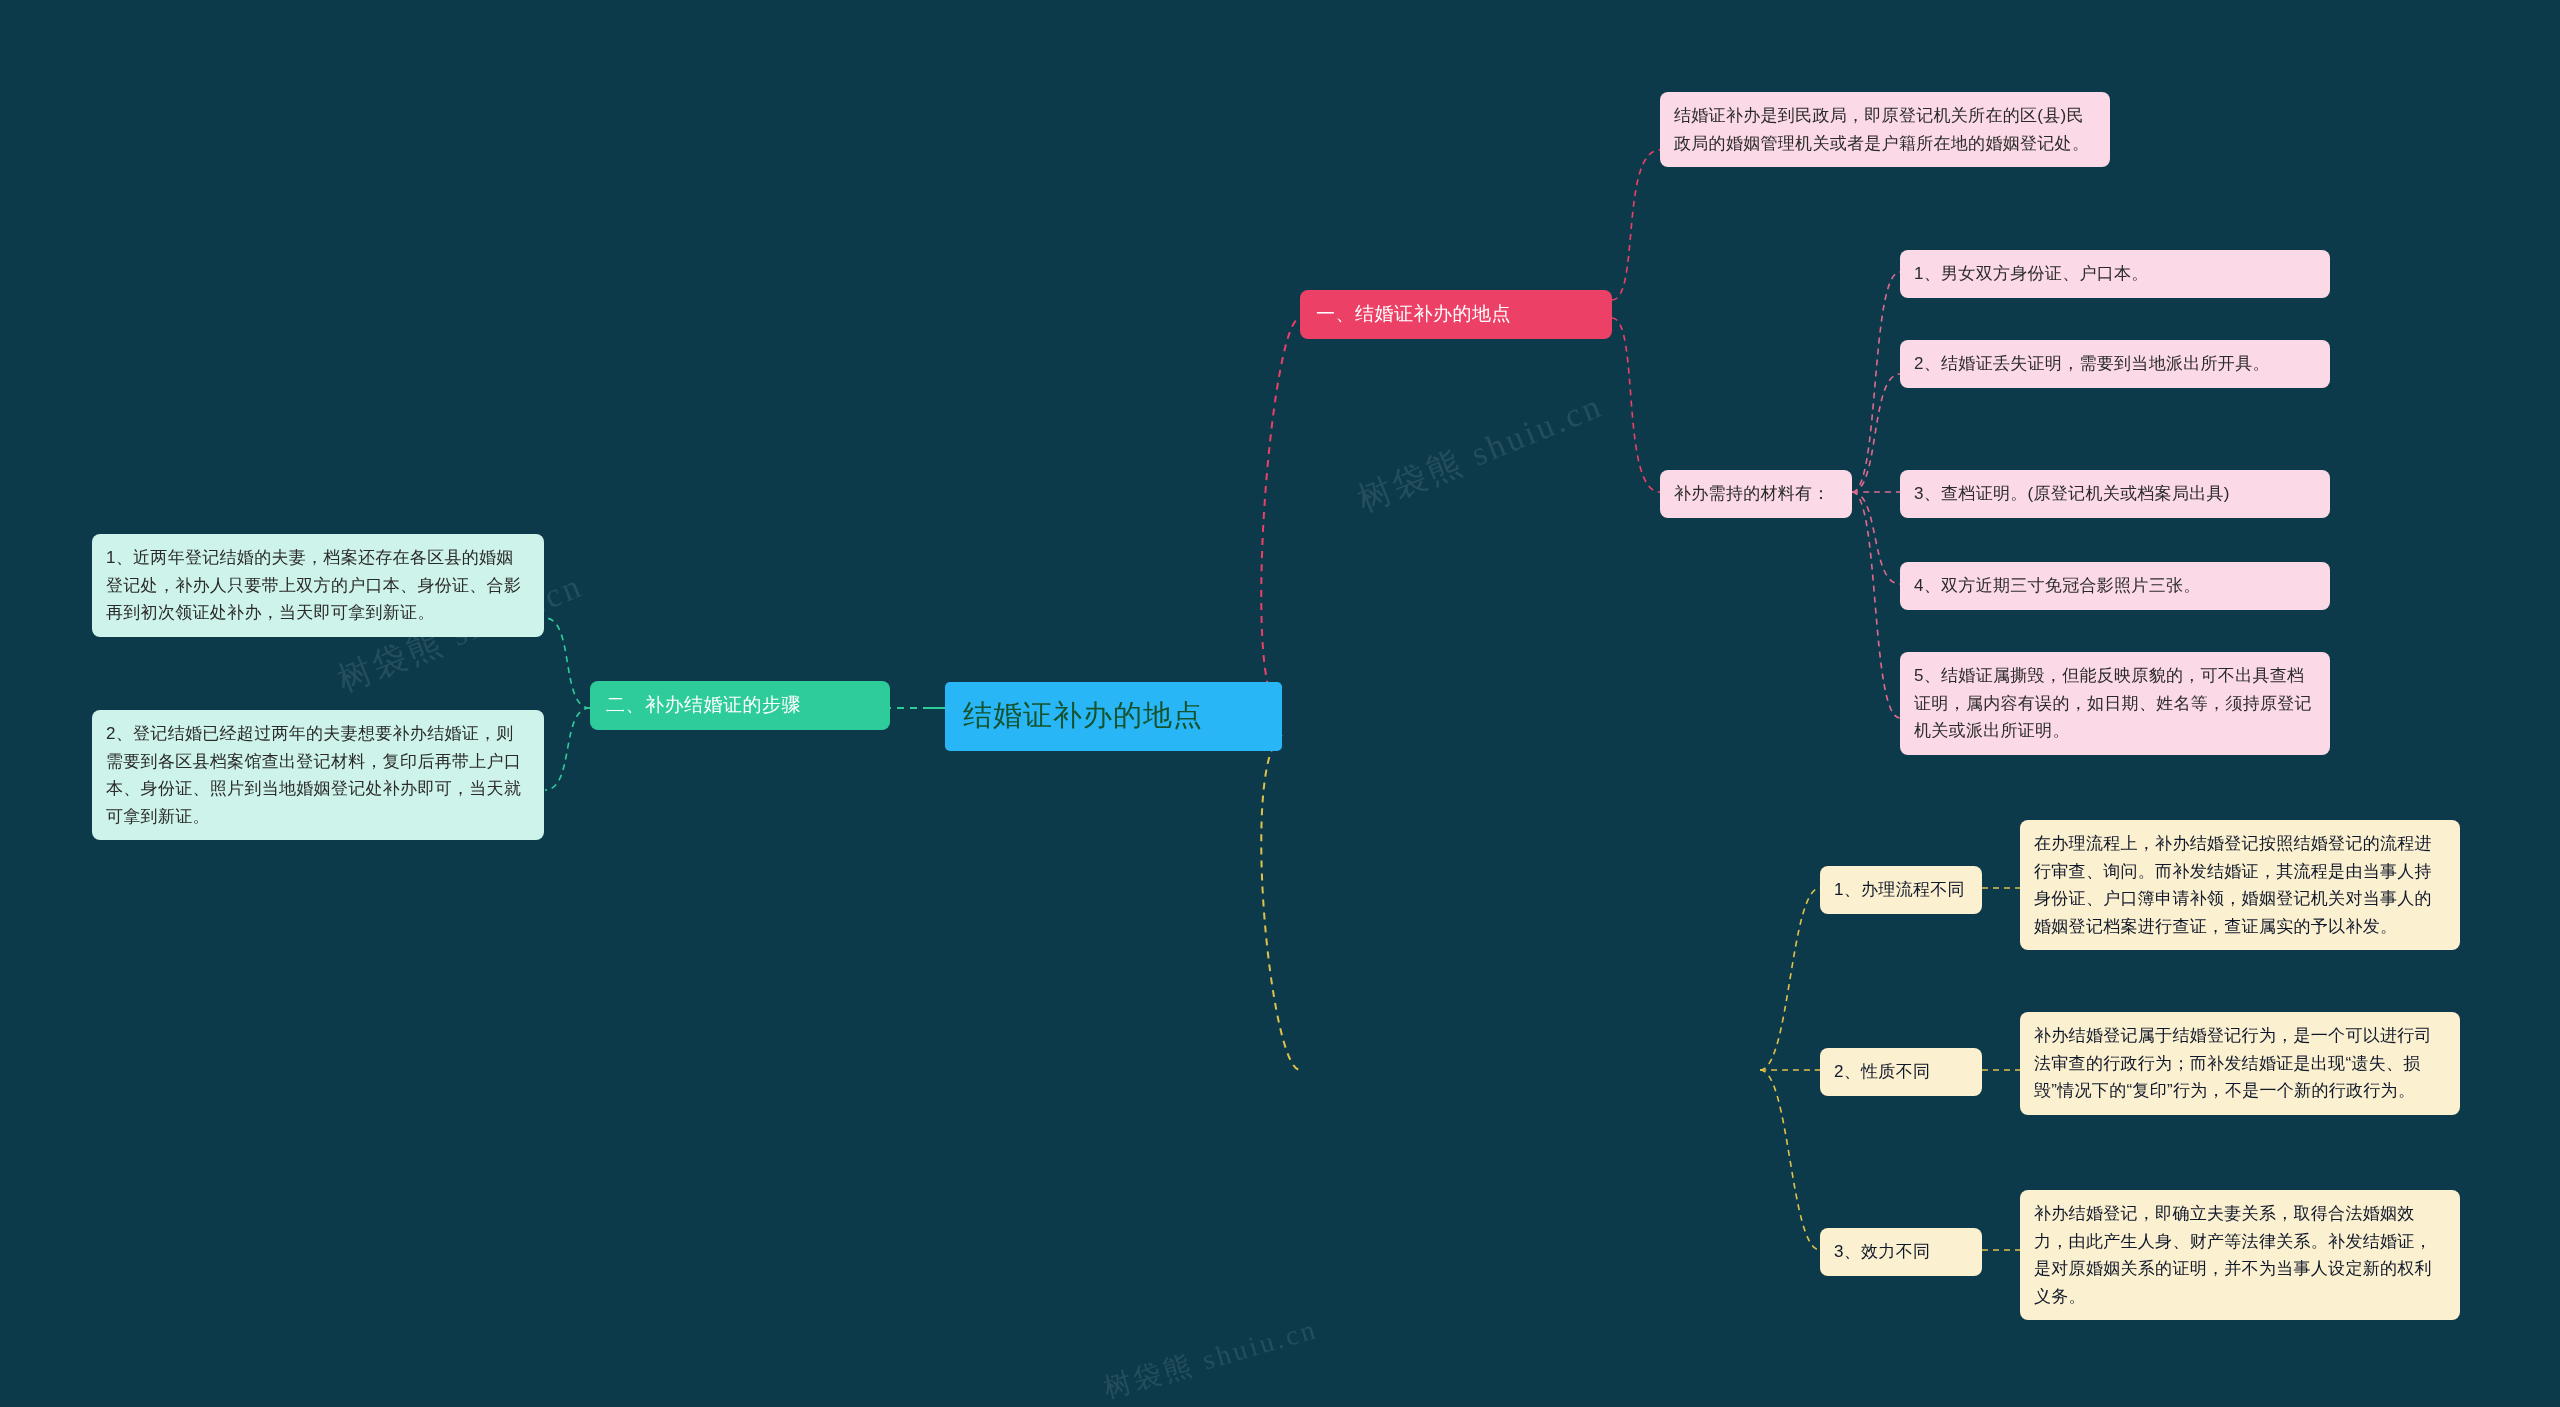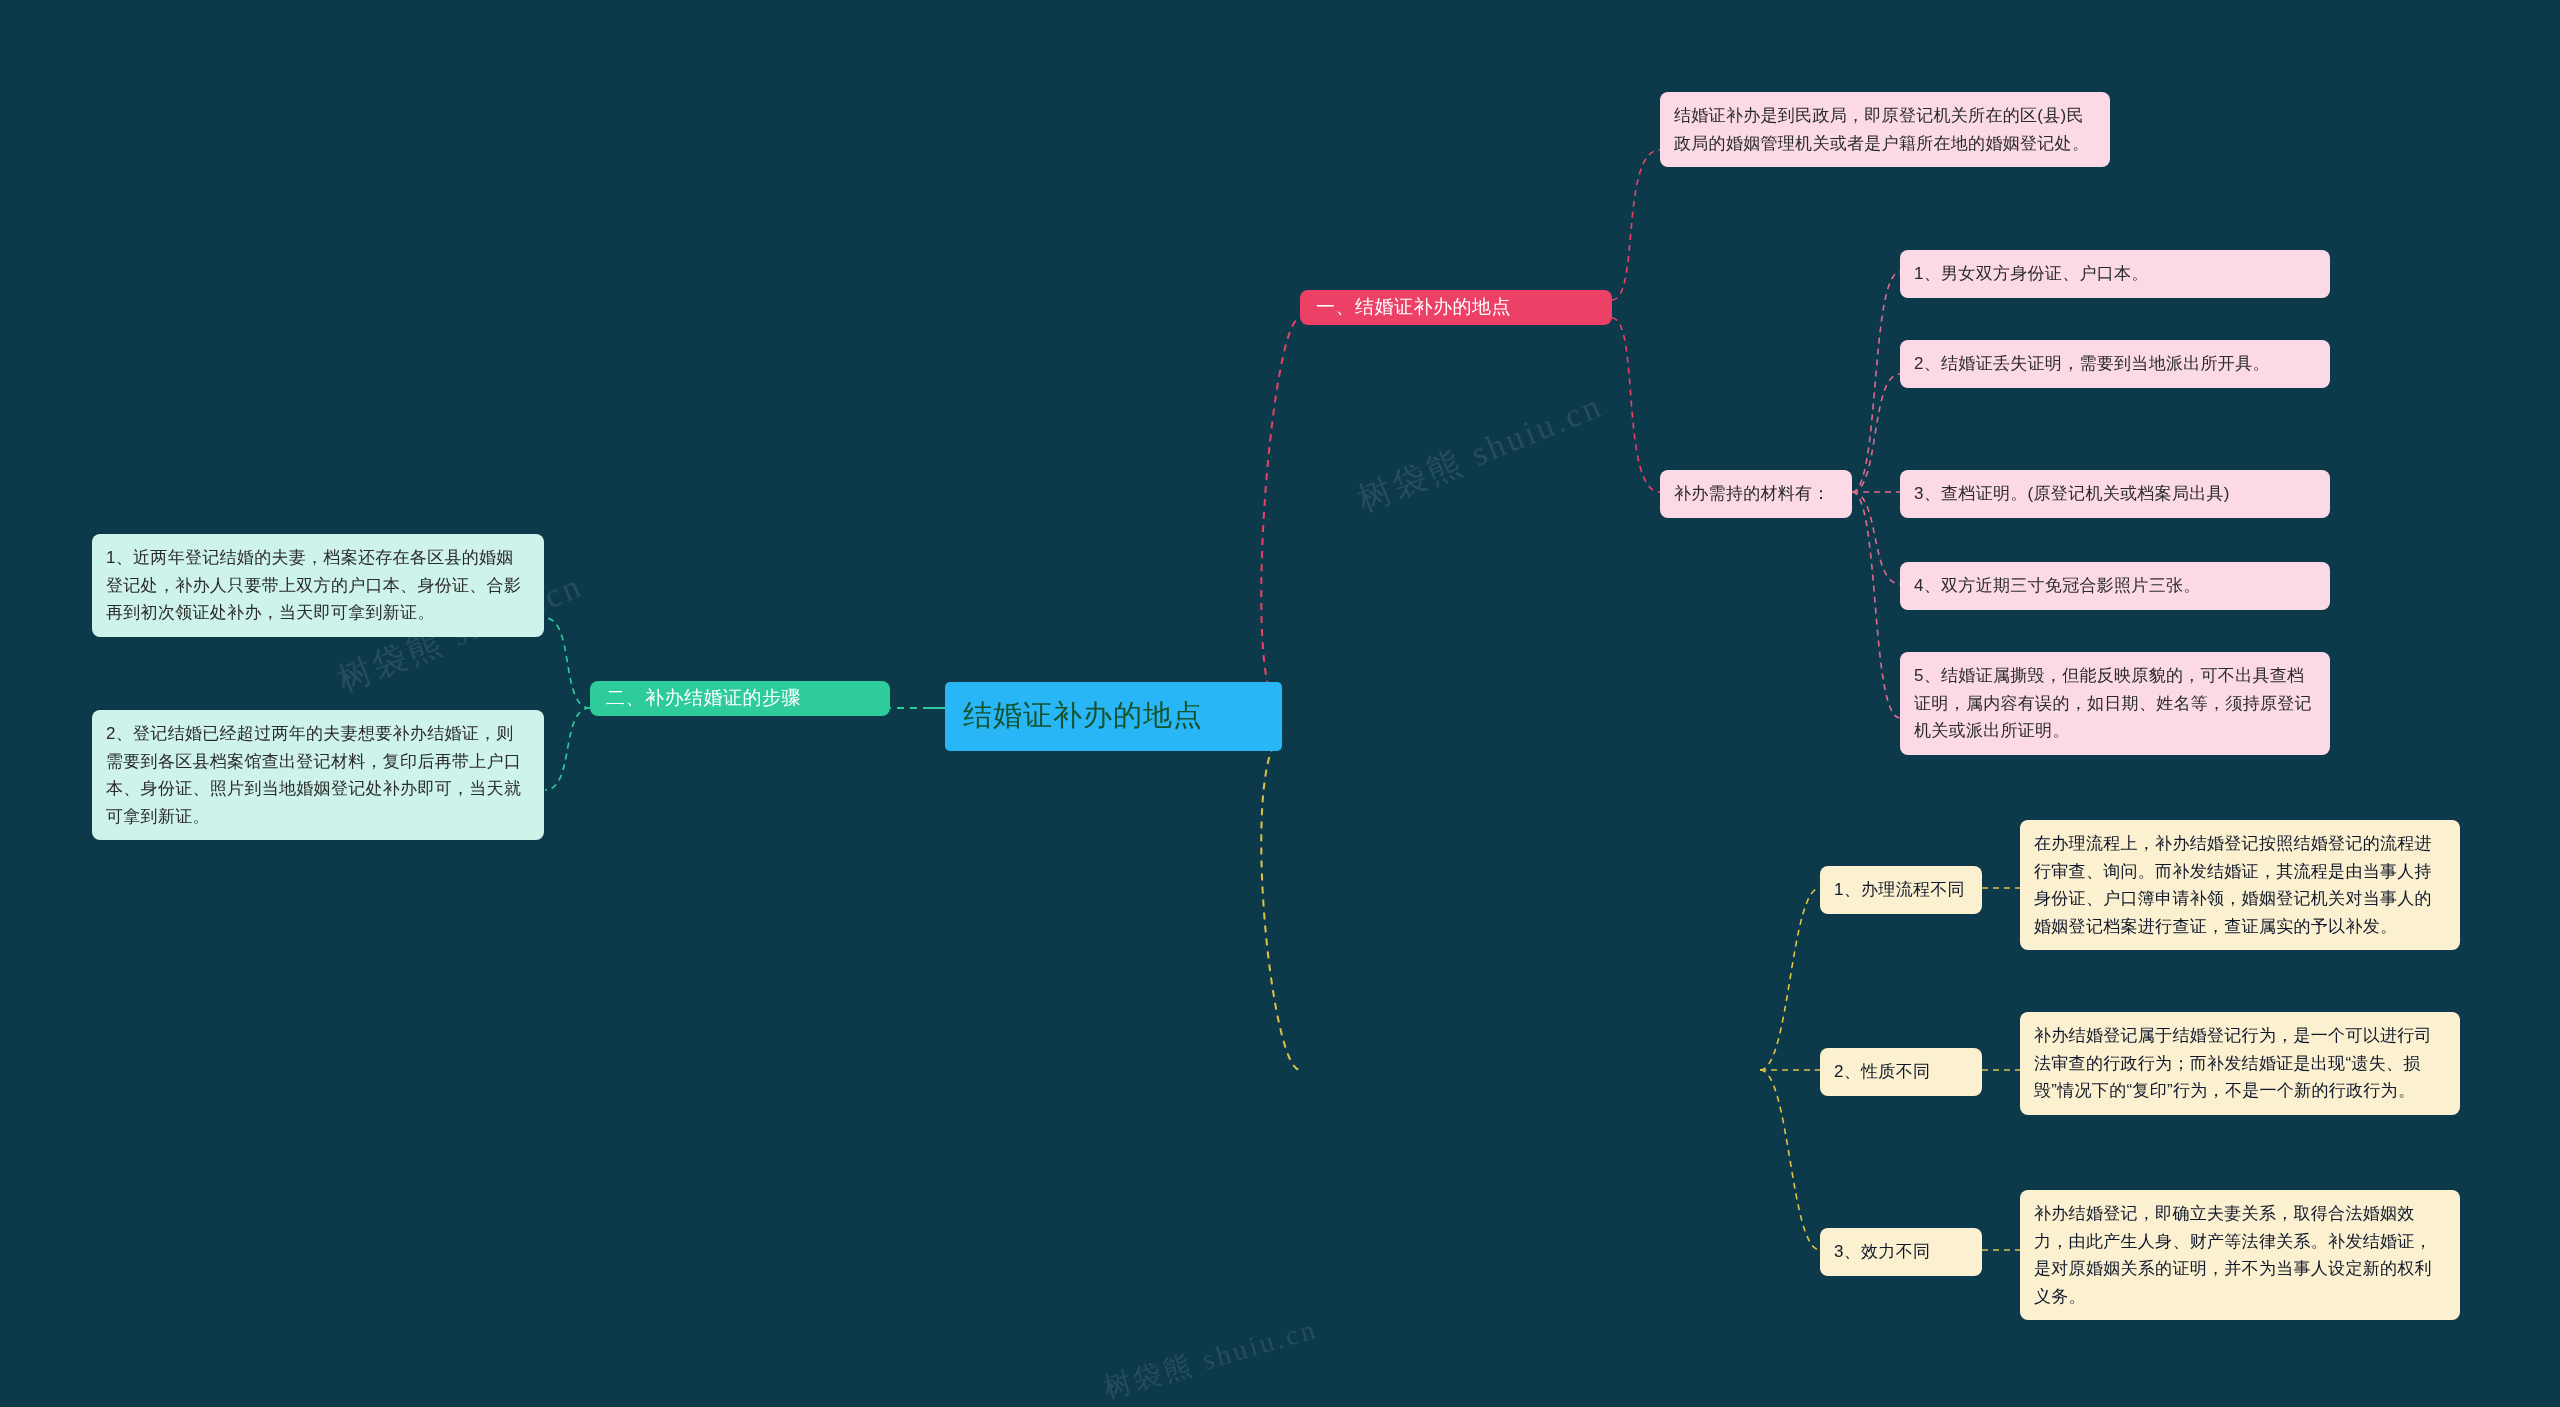--- a/index.html
+++ b/index.html
@@ -40,21 +40,21 @@
     background: #29b6f6;
     color: #14532d;
     font-size: 29px;
     padding: 10px 18px 12px 18px;
     border-radius: 5px;
     letter-spacing: 1px;
   }
   
   .l1 {
     font-size: 19px;
-    padding: 2px 16px;
+    padding: 9px 16px;
     letter-spacing: 0.5px;
   }
   .l1.pink   { background: #ec4066; color: #ffffff; }
   .l1.green  { background: #2ecc9b; color: #ffffff; }
   .l1.yellow { background: #f7c948; color: #3a3000; }
 
   
   .leaf {
     font-size: 17px;
     padding: 10px 14px;

